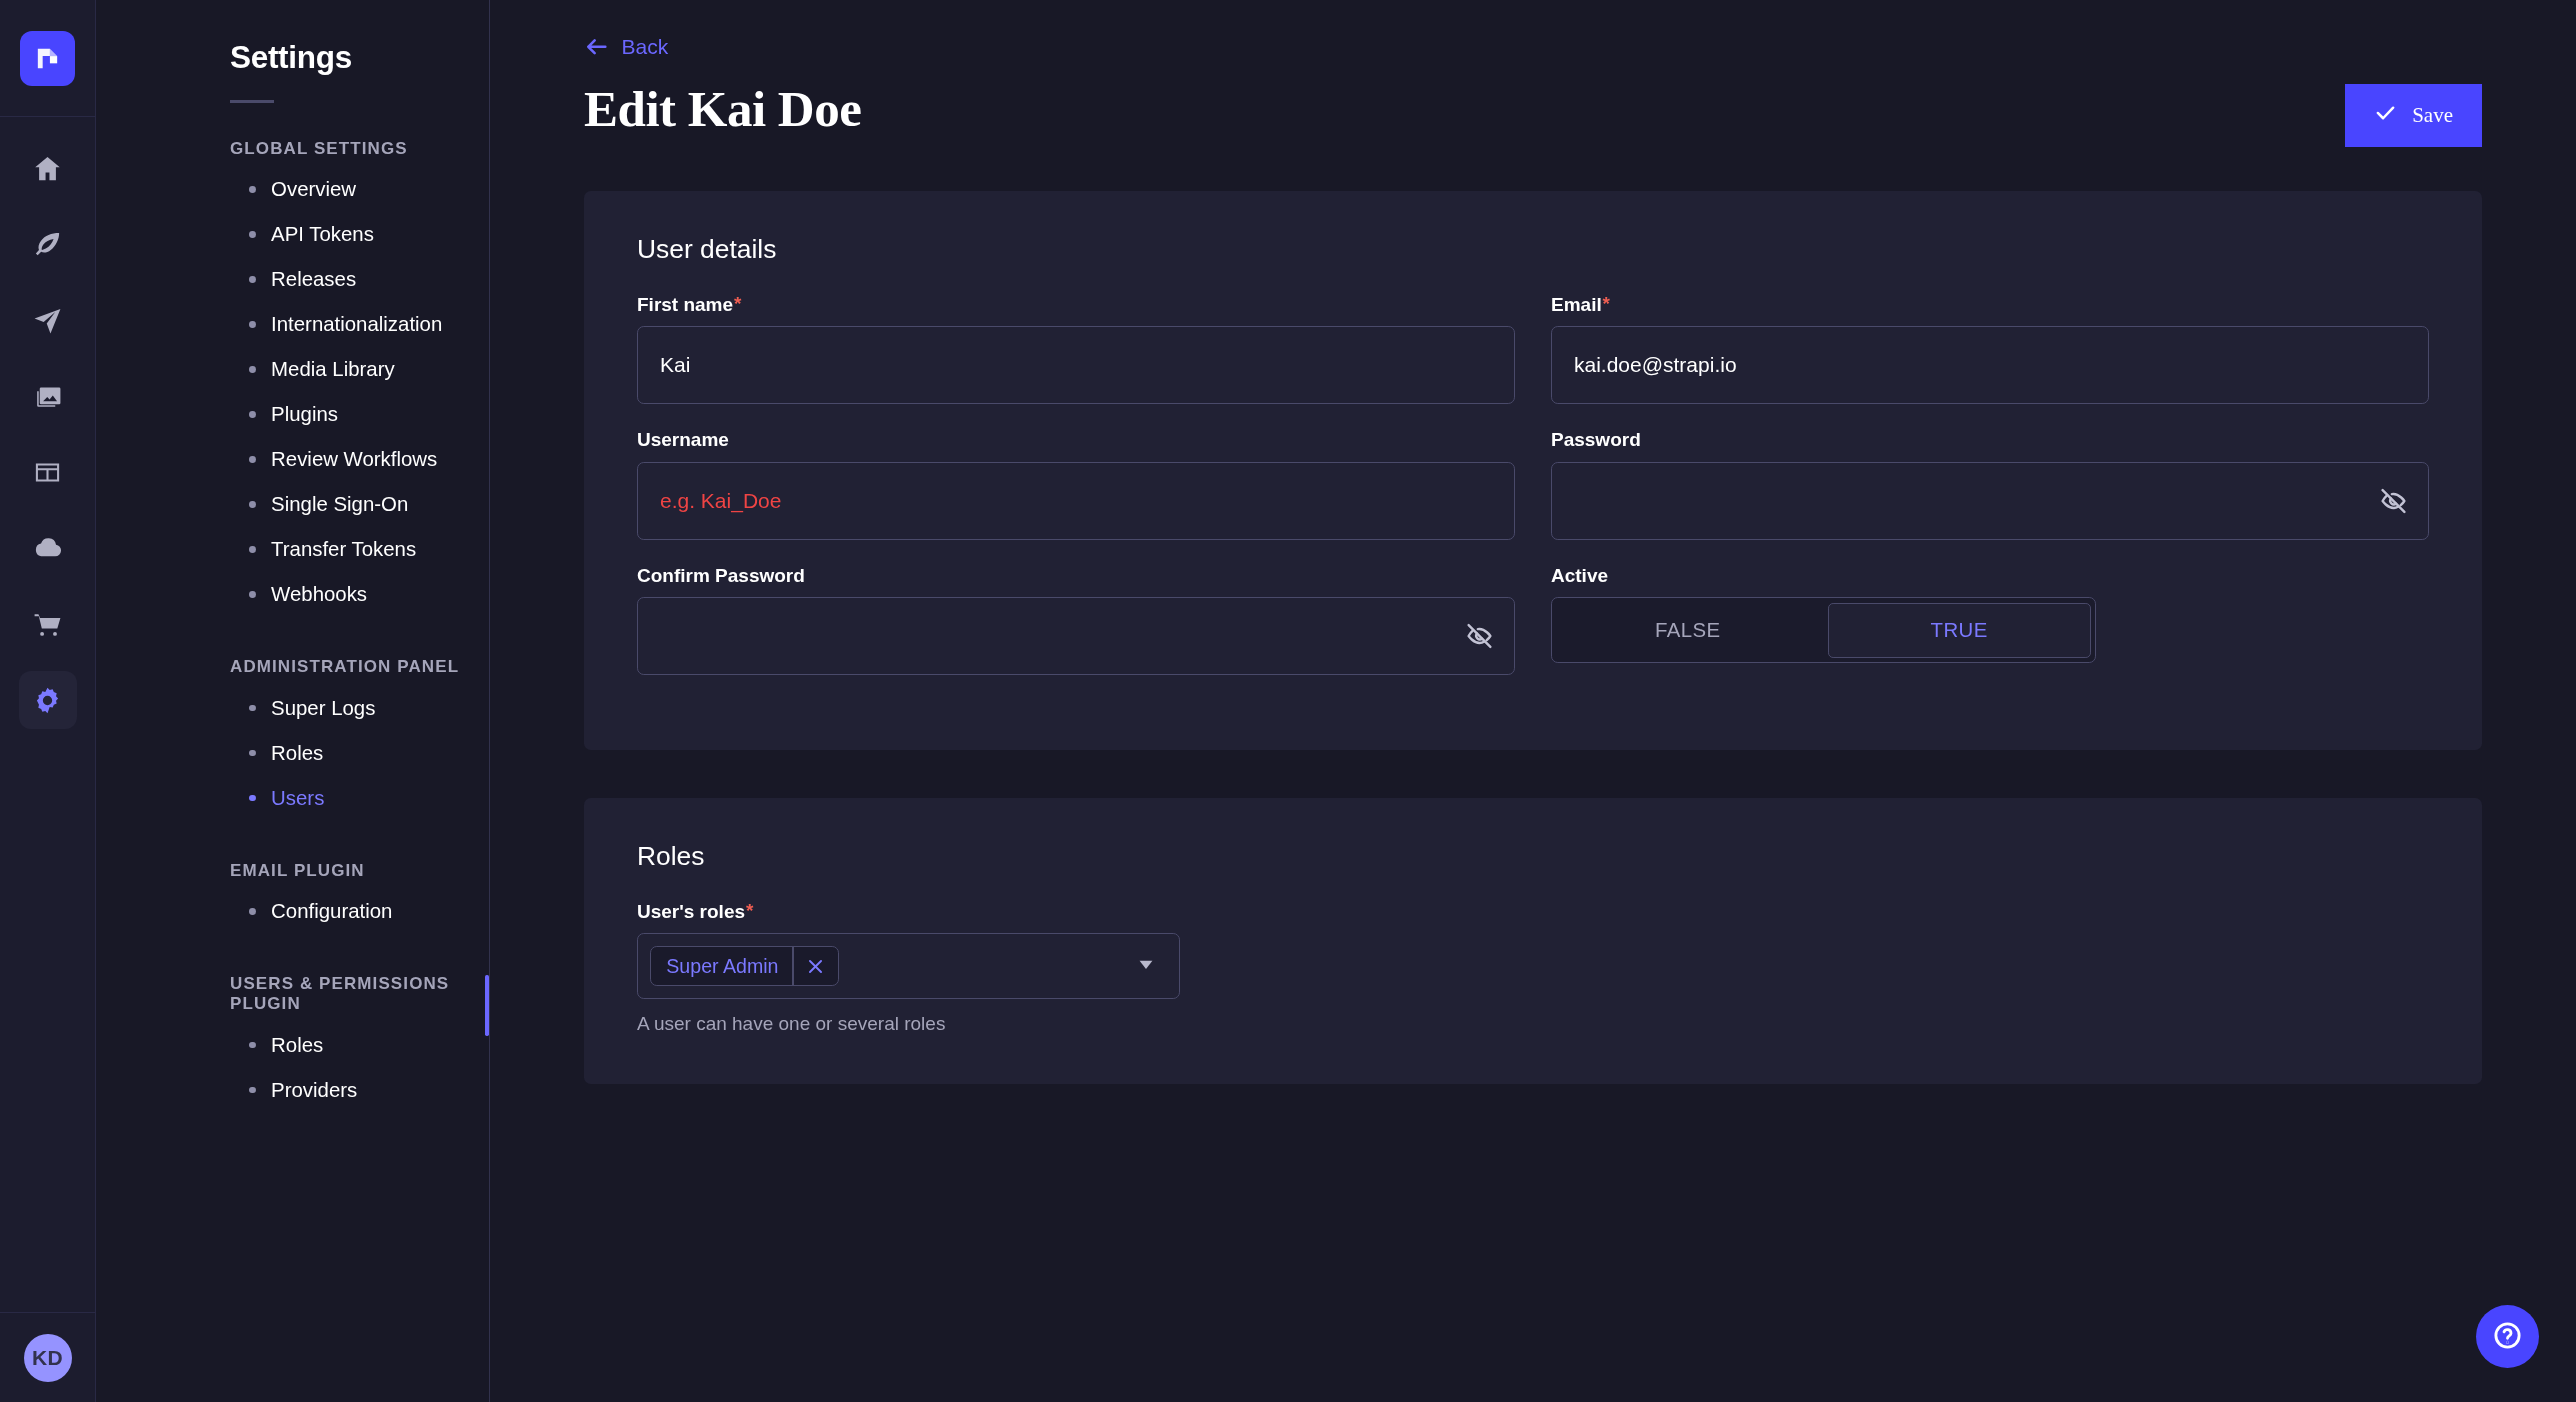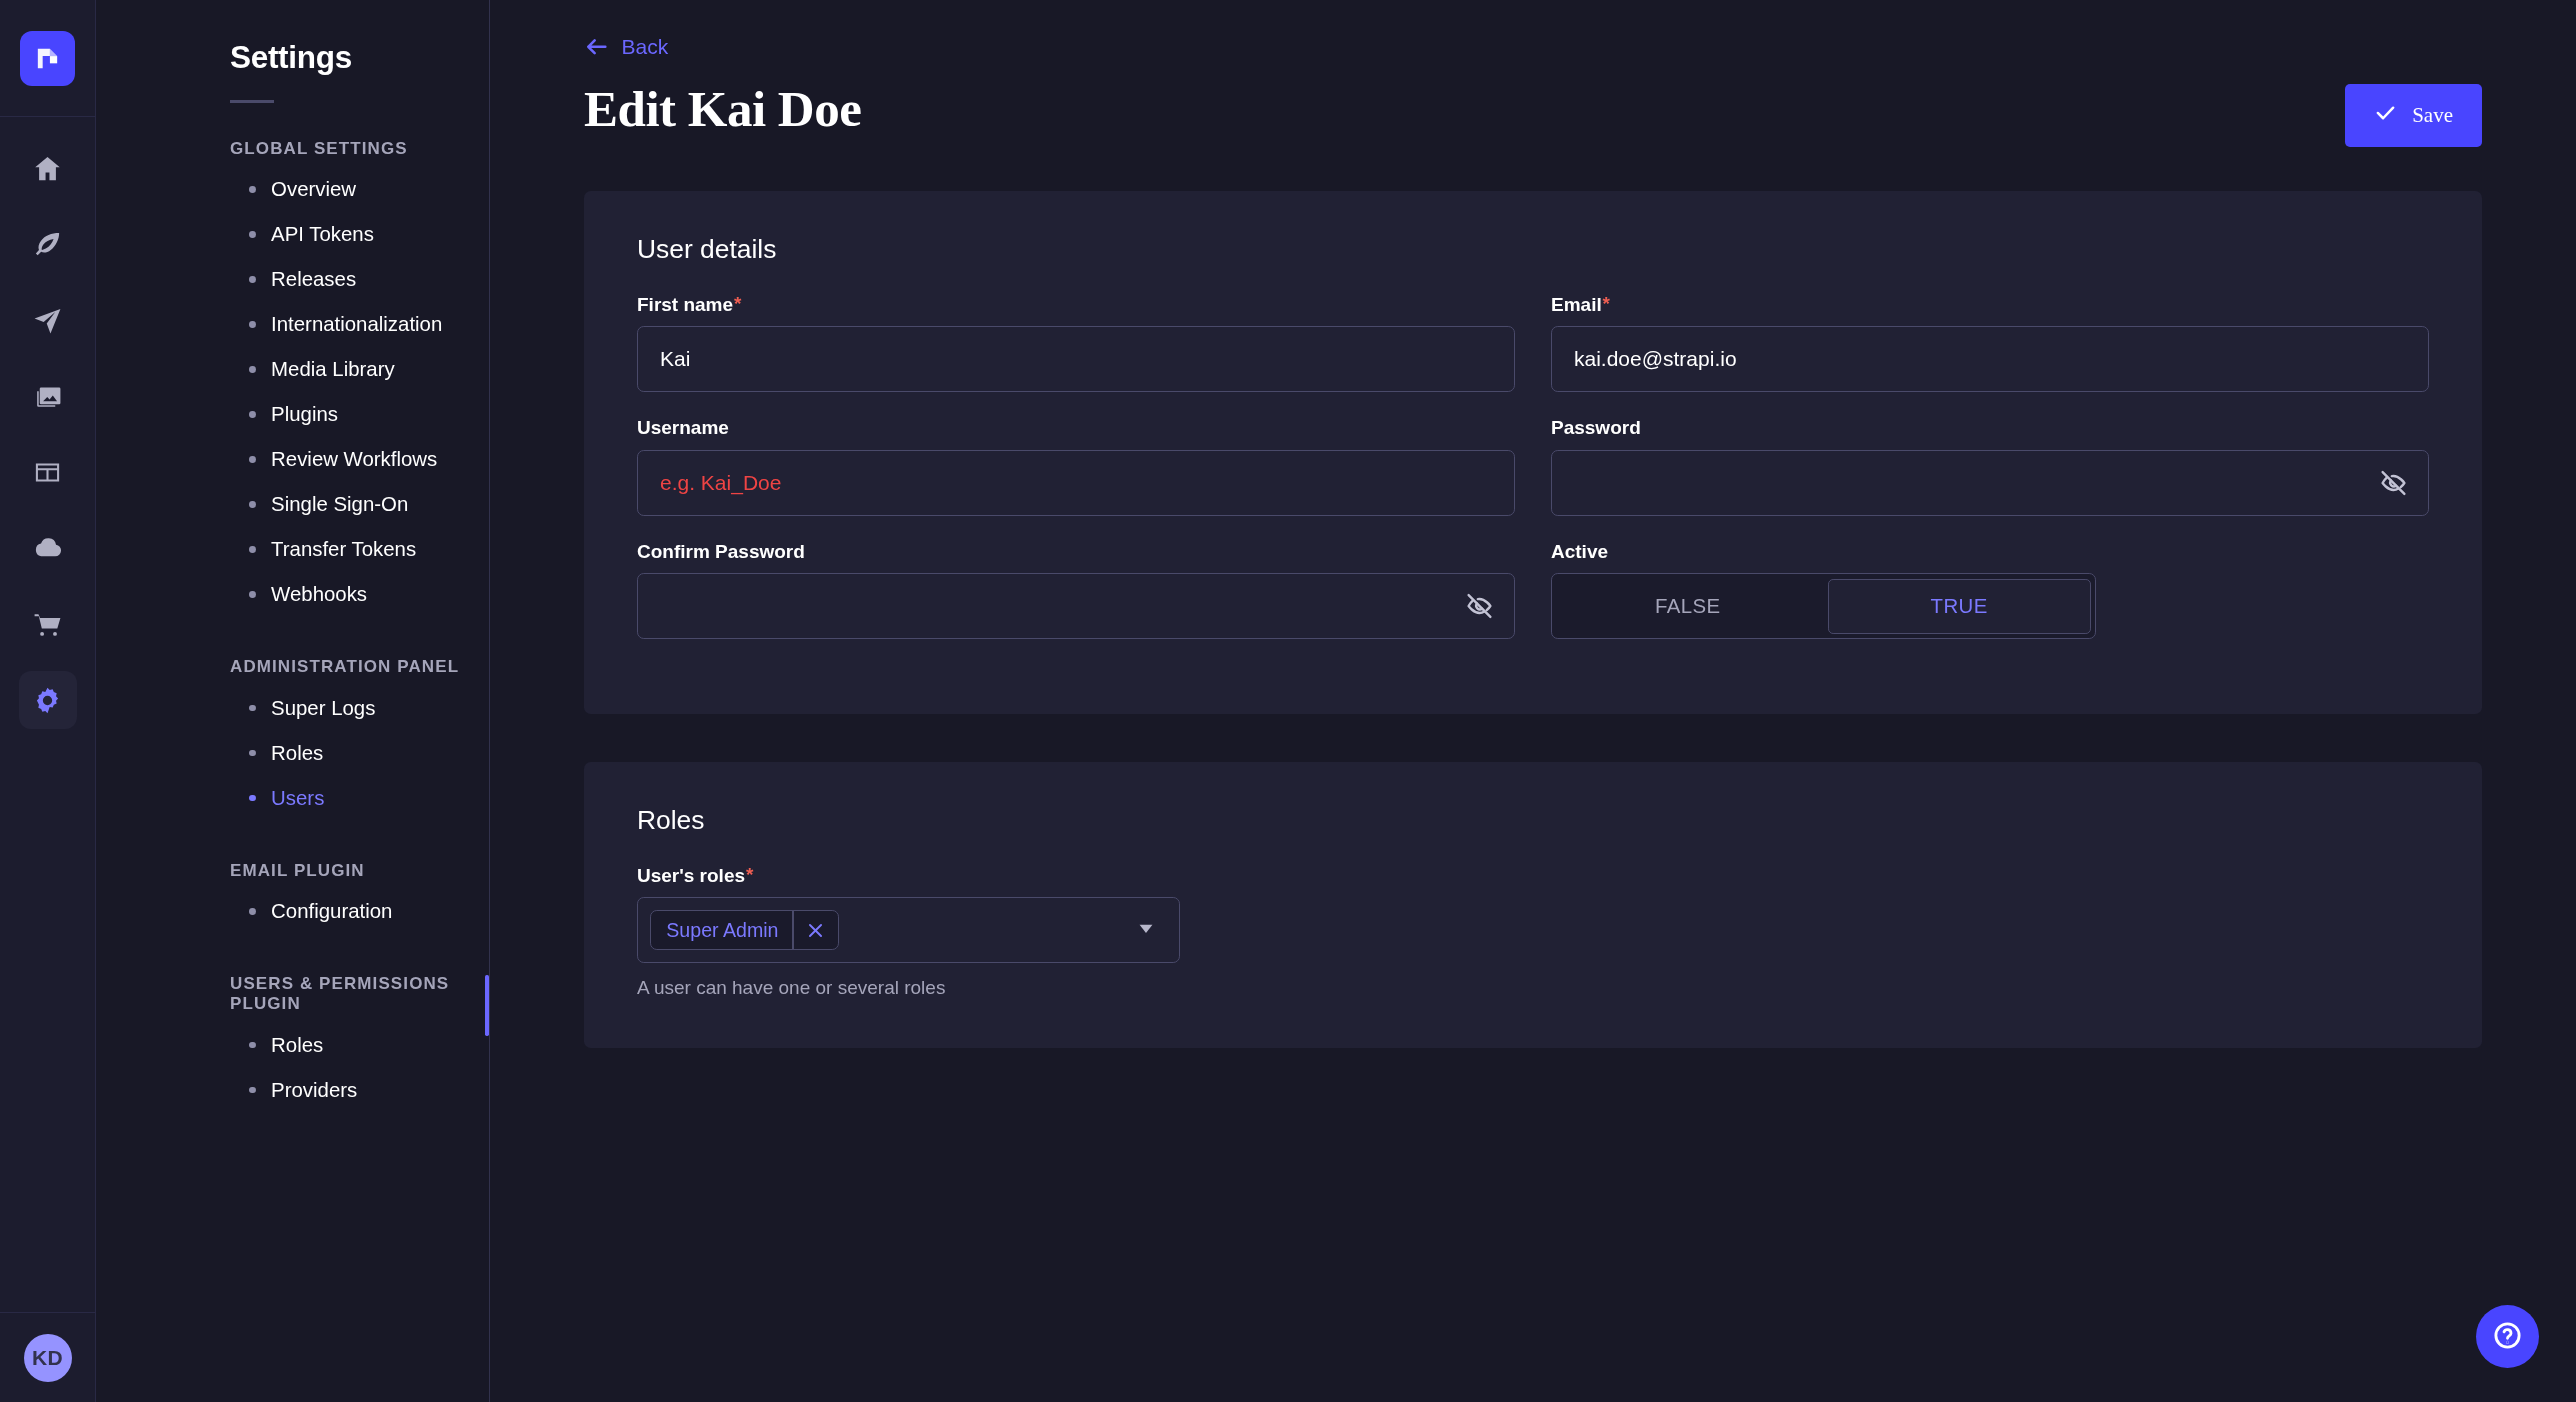--- a/index.html
+++ b/index.html
@@ -88,42 +88,42 @@
   .main { flex: 1; height: 1402px; position: relative; overflow: hidden; background: #181826; }
   .main-header { padding: 34px 94px 0 94px; }
   .back-row { display: flex; align-items: center; gap: 12px; cursor: pointer; width: max-content; }
   .back-arrow { width: 25.6px; height: 25.6px; display: block; }
   .back-arrow svg { width: 25.6px; height: 25.6px; stroke: #6b67ff; fill: none; stroke-width: 2.4; }
   .back-text { font-size: 21px; color: #6b67ff; }
   .title-row { display: flex; align-items: flex-start; justify-content: space-between; margin-top: 24px; font-family: Liberation Serif, serif; }
   .page-title { font-size: 51px; font-weight: 700; color: #ffffff; letter-spacing: -0.5px; line-height: 1; }
   .save-btn {
     display: flex; align-items: center; gap: 15.3px;
-    background: #4945ff; border: none; border-radius: 5px;
+    background: #4945ff; border: none; border-radius: 0;
     padding: 17px 29px; cursor: pointer;
     font-size: 21px; color: #ffffff; font-family: inherit;
   }
   .save-btn svg { width: 23px; height: 23px; stroke: #ffffff; fill: none; stroke-width: 2.6; }
 
   
   .card {
     margin: 0 94px; background: #212134; border-radius: 6.8px;
     padding: 43px 53px 49px 53px;
   }
   .card + .card { margin-top: 48px; }
   .card-first { margin-top: 44px; }
   .card-title { font-size: 26.4px; font-weight: 400; color: #ffffff; }
 
   .grid { display: grid; grid-template-columns: 1fr 1fr; column-gap: 36px; row-gap: 0; margin-top: 29px; }
   .field { margin-bottom: 25.6px; }
   .flabel { font-size: 19px; font-weight: 700; color: #ffffff; display: flex; align-items: flex-start; gap: 0.9px; }
   .req { color: #ee5e52; font-size: 19px; line-height: 1; }
   .input {
     margin-top: 10.2px;
-    height: 66px; border: 1.7px solid #4a4a6a; border-radius: 6.8px;
+    height: 78px; border: 1.7px solid #4a4a6a; border-radius: 6.8px;
     background: #212134;
     display: flex; align-items: center; padding: 0 22px;
     font-size: 21px; color: #ffffff;
     position: relative;
   }
   .input .ph { color: #ef4444; }
   .eye-btn {
     position: absolute; right: 19px; top: 50%; transform: translateY(-50%);
     width: 31px; height: 31px; cursor: pointer;
     display: flex; align-items: center; justify-content: center;

